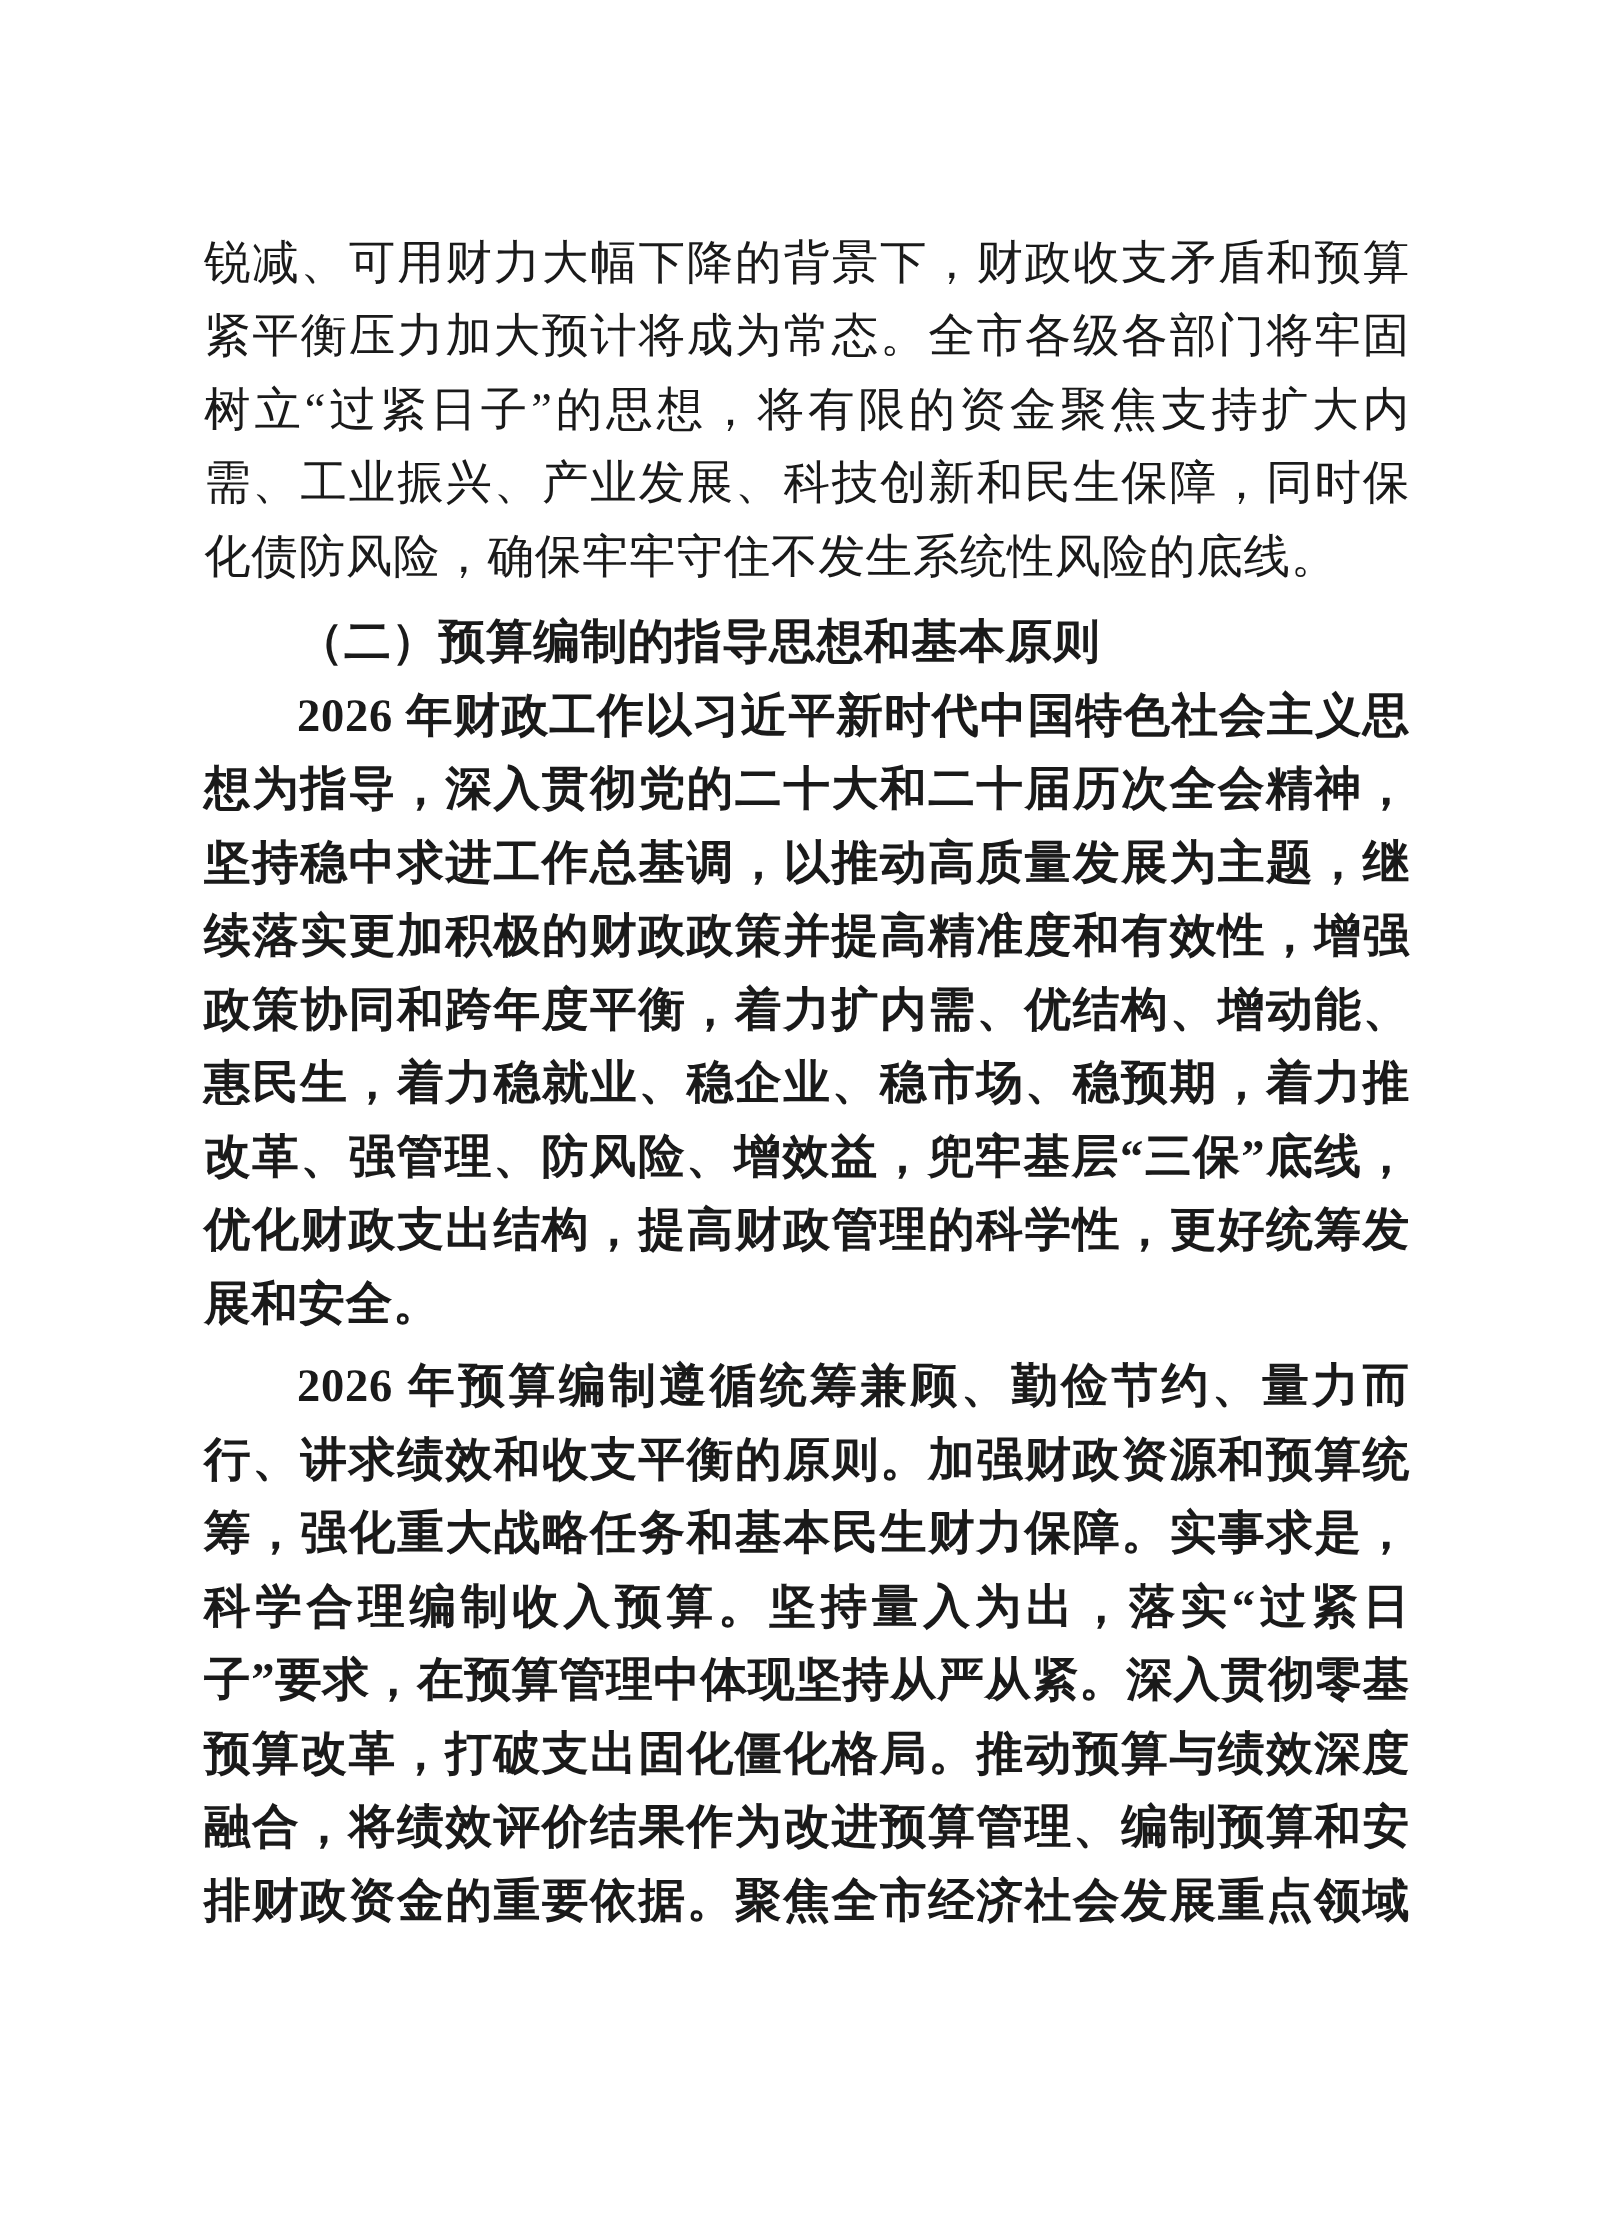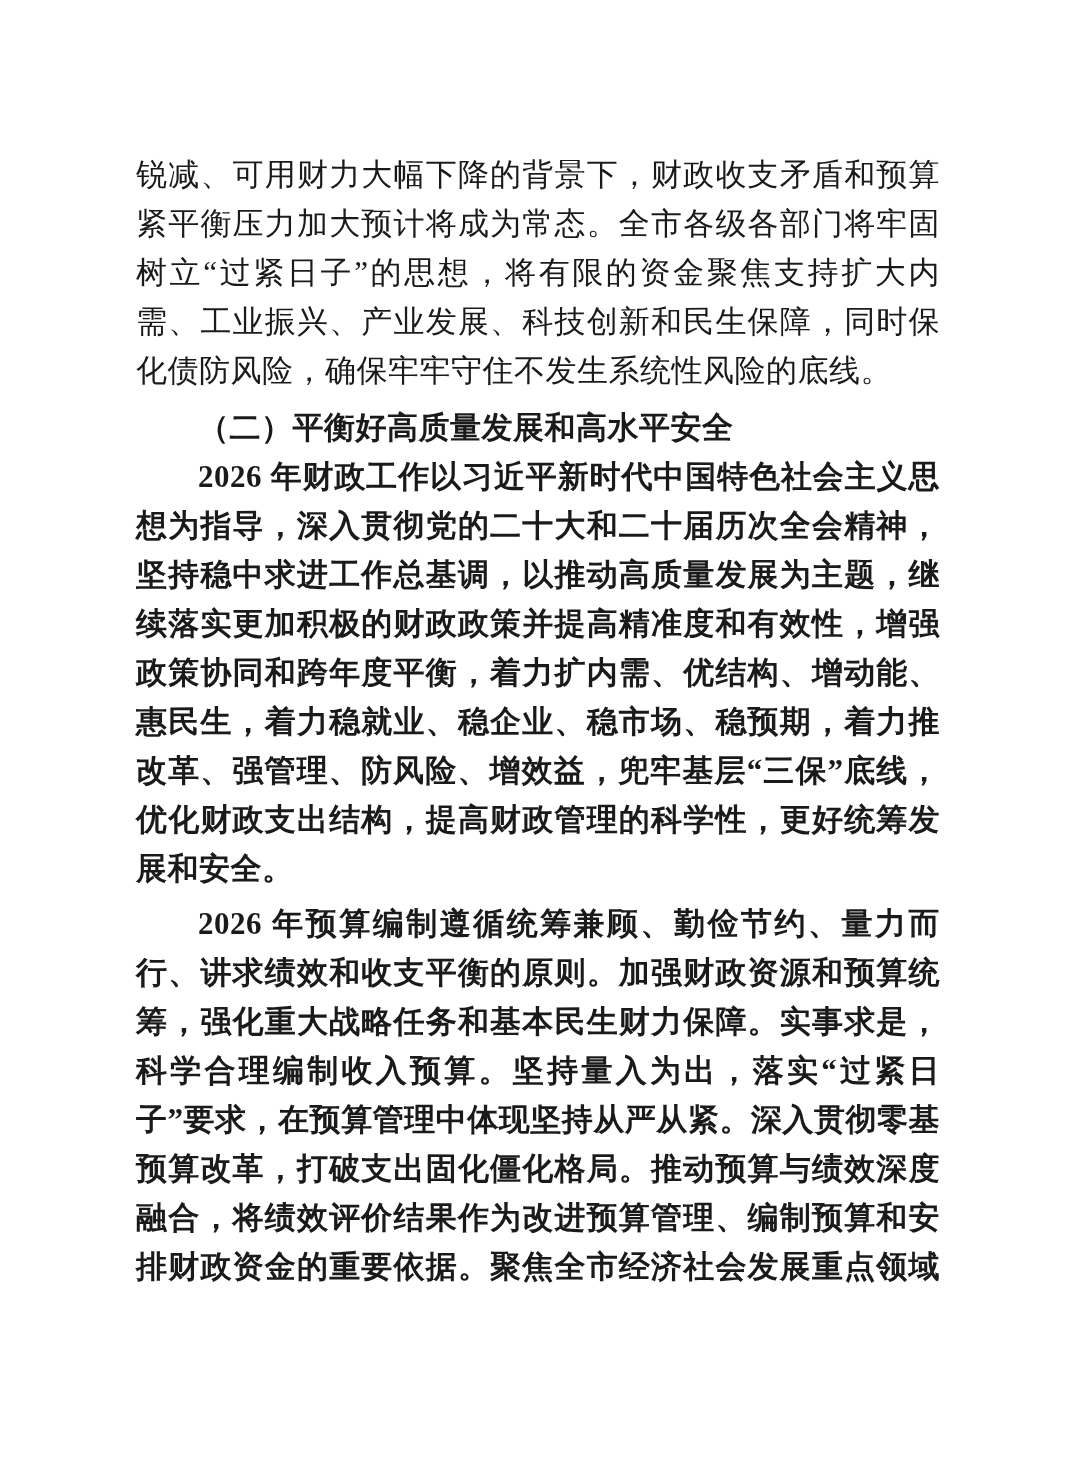--- a/index.html
+++ b/index.html
@@ -57,18 +57,18 @@
     letter-spacing: 2px;
     color: #737373;
   }
 </style>
 </head>
 <body>
 
 <div class="page">
   <div class="content">
     <p class="continuation">锐减、可用财力大幅下降的背景下，财政收支矛盾和预算紧平衡压力加大预计将成为常态。全市各级各部门将牢固树立“过紧日子”的思想，将有限的资金聚焦支持扩大内需、工业振兴、产业发展、科技创新和民生保障，同时保化债防风险，确保牢牢守住不发生系统性风险的底线。</p>
-    <h3 class="heading">（二）平衡好高质量发展和高水平安全</h3>
+    <h3 class="heading">（二）预算编制的指导思想和基本原则</h3>
     <p class="indented para-after-heading">2026 年财政工作以习近平新时代中国特色社会主义思想为指导，深入贯彻党的二十大和二十届历次全会精神，坚持稳中求进工作总基调，以推动高质量发展为主题，继续落实更加积极的财政政策并提高精准度和有效性，增强政策协同和跨年度平衡，着力扩内需、优结构、增动能、惠民生，着力稳就业、稳企业、稳市场、稳预期，着力推改革、强管理、防风险、增效益，兜牢基层“三保”底线，优化财政支出结构，提高财政管理的科学性，更好统筹发展和安全。</p>
     <p class="indented body-para">2026 年预算编制遵循统筹兼顾、勤俭节约、量力而行、讲求绩效和收支平衡的原则。加强财政资源和预算统筹，强化重大战略任务和基本民生财力保障。实事求是，科学合理编制收入预算。坚持量入为出，落实“过紧日子”要求，在预算管理中体现坚持从严从紧。深入贯彻零基预算改革，打破支出固化僵化格局。推动预算与绩效深度融合，将绩效评价结果作为改进预算管理、编制预算和安排财政资金的重要依据。聚焦全市经济社会发展重点领域和关键环节，将“三保”、债务还本付息等刚性支出纳入预算足额保障，平衡好高质量发展和高水平安全。加强项目研究</p>
   </div>
   <div class="footer">— 18 —</div>
 </div>
 
 </body></html>

